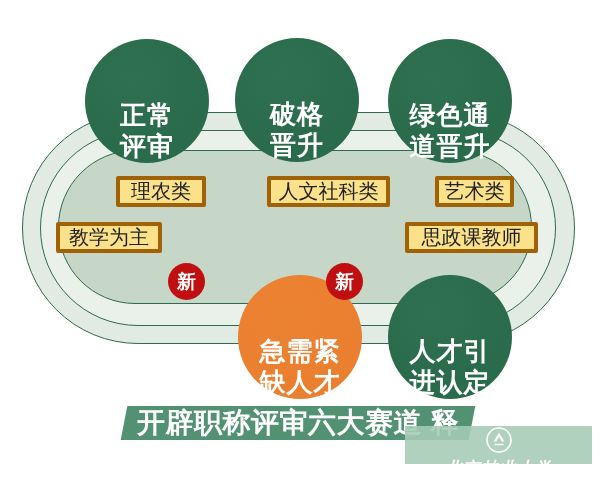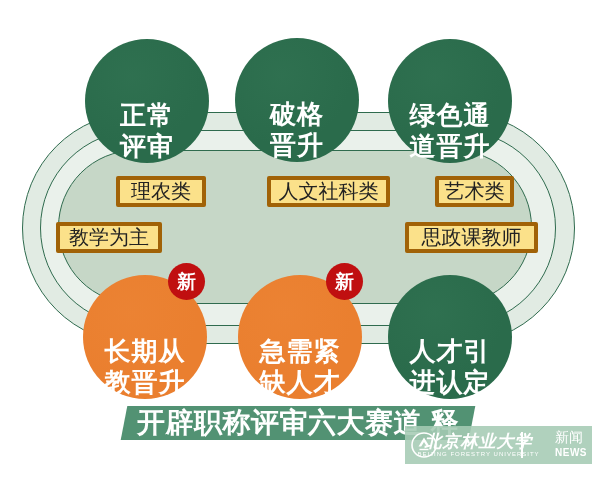--- a/index.html
+++ b/index.html
@@ -97,20 +97,21 @@
   
   .logo-box {
     position: absolute;
     left: 405px; top: 426px;
     width: 187px; height: 38px;
     background: rgba(165, 203, 180, 0.88);
     display: flex; align-items: center;
     padding: 0 5px;
     gap: 5px;
     z-index: 6;
+    flex-direction: column;
   }
   .seal { width: 28px; height: 28px; flex: none; }
   .uni { display: flex; flex-direction: column; align-items: center; color: #ffffff; min-width: 0; }
   .uni-cn {
     font-family: "DejaVu Serif", "Liberation Serif", serif;
     font-style: italic; font-weight: bold;
     font-size: 17px; line-height: 19px;
     letter-spacing: 1px; white-space: nowrap;
   }
   .uni-en { font-size: 6px; letter-spacing: 1px; line-height: 7px; white-space: nowrap; }
@@ -150,24 +151,20 @@
   </div>
   <div class="circle green c2">
     <span>破格
 晋升</span>
   </div>
   <div class="circle green c3">
     <span>绿色通
 道晋升</span>
   </div>
 
-  <div class="circle orange c4">
-    <span>长期从
-教晋升</span>
-  </div>
   <div class="circle orange c5">
     <span>急需紧
 缺人才</span>
   </div>
   <div class="circle green c6">
     <span>人才引
 进认定</span>
   </div>
 
   <div class="badge b1">

